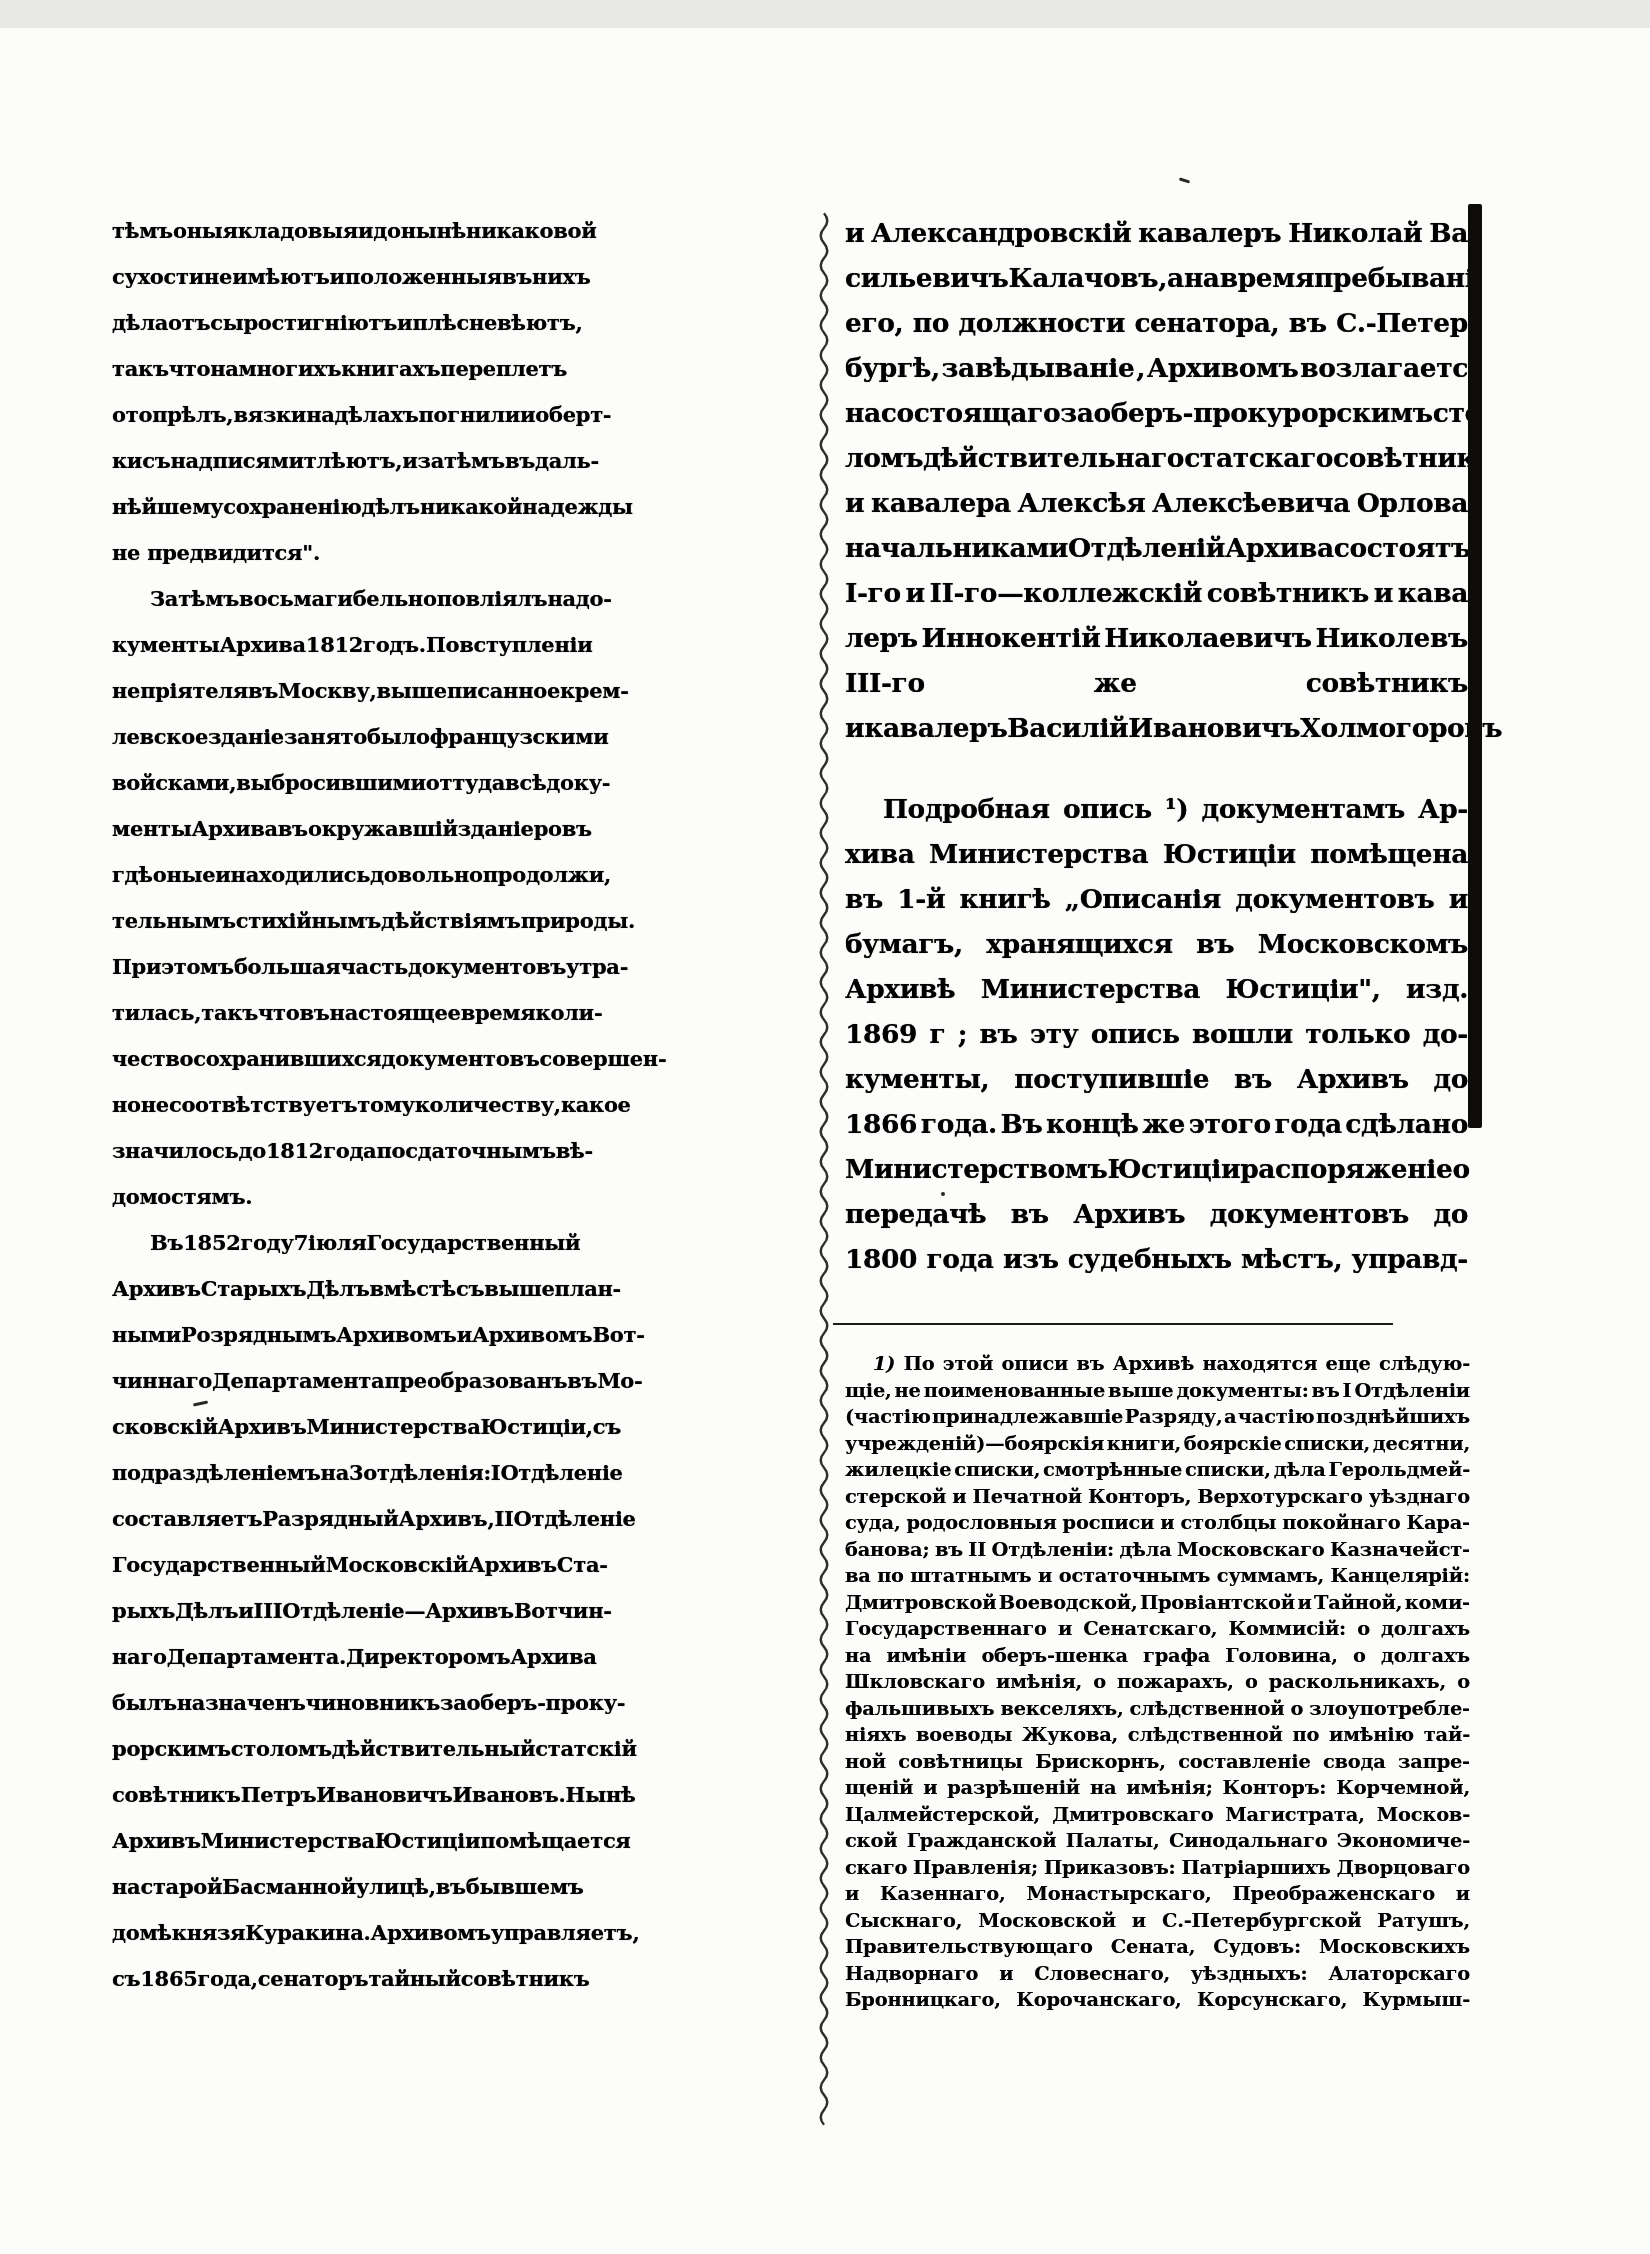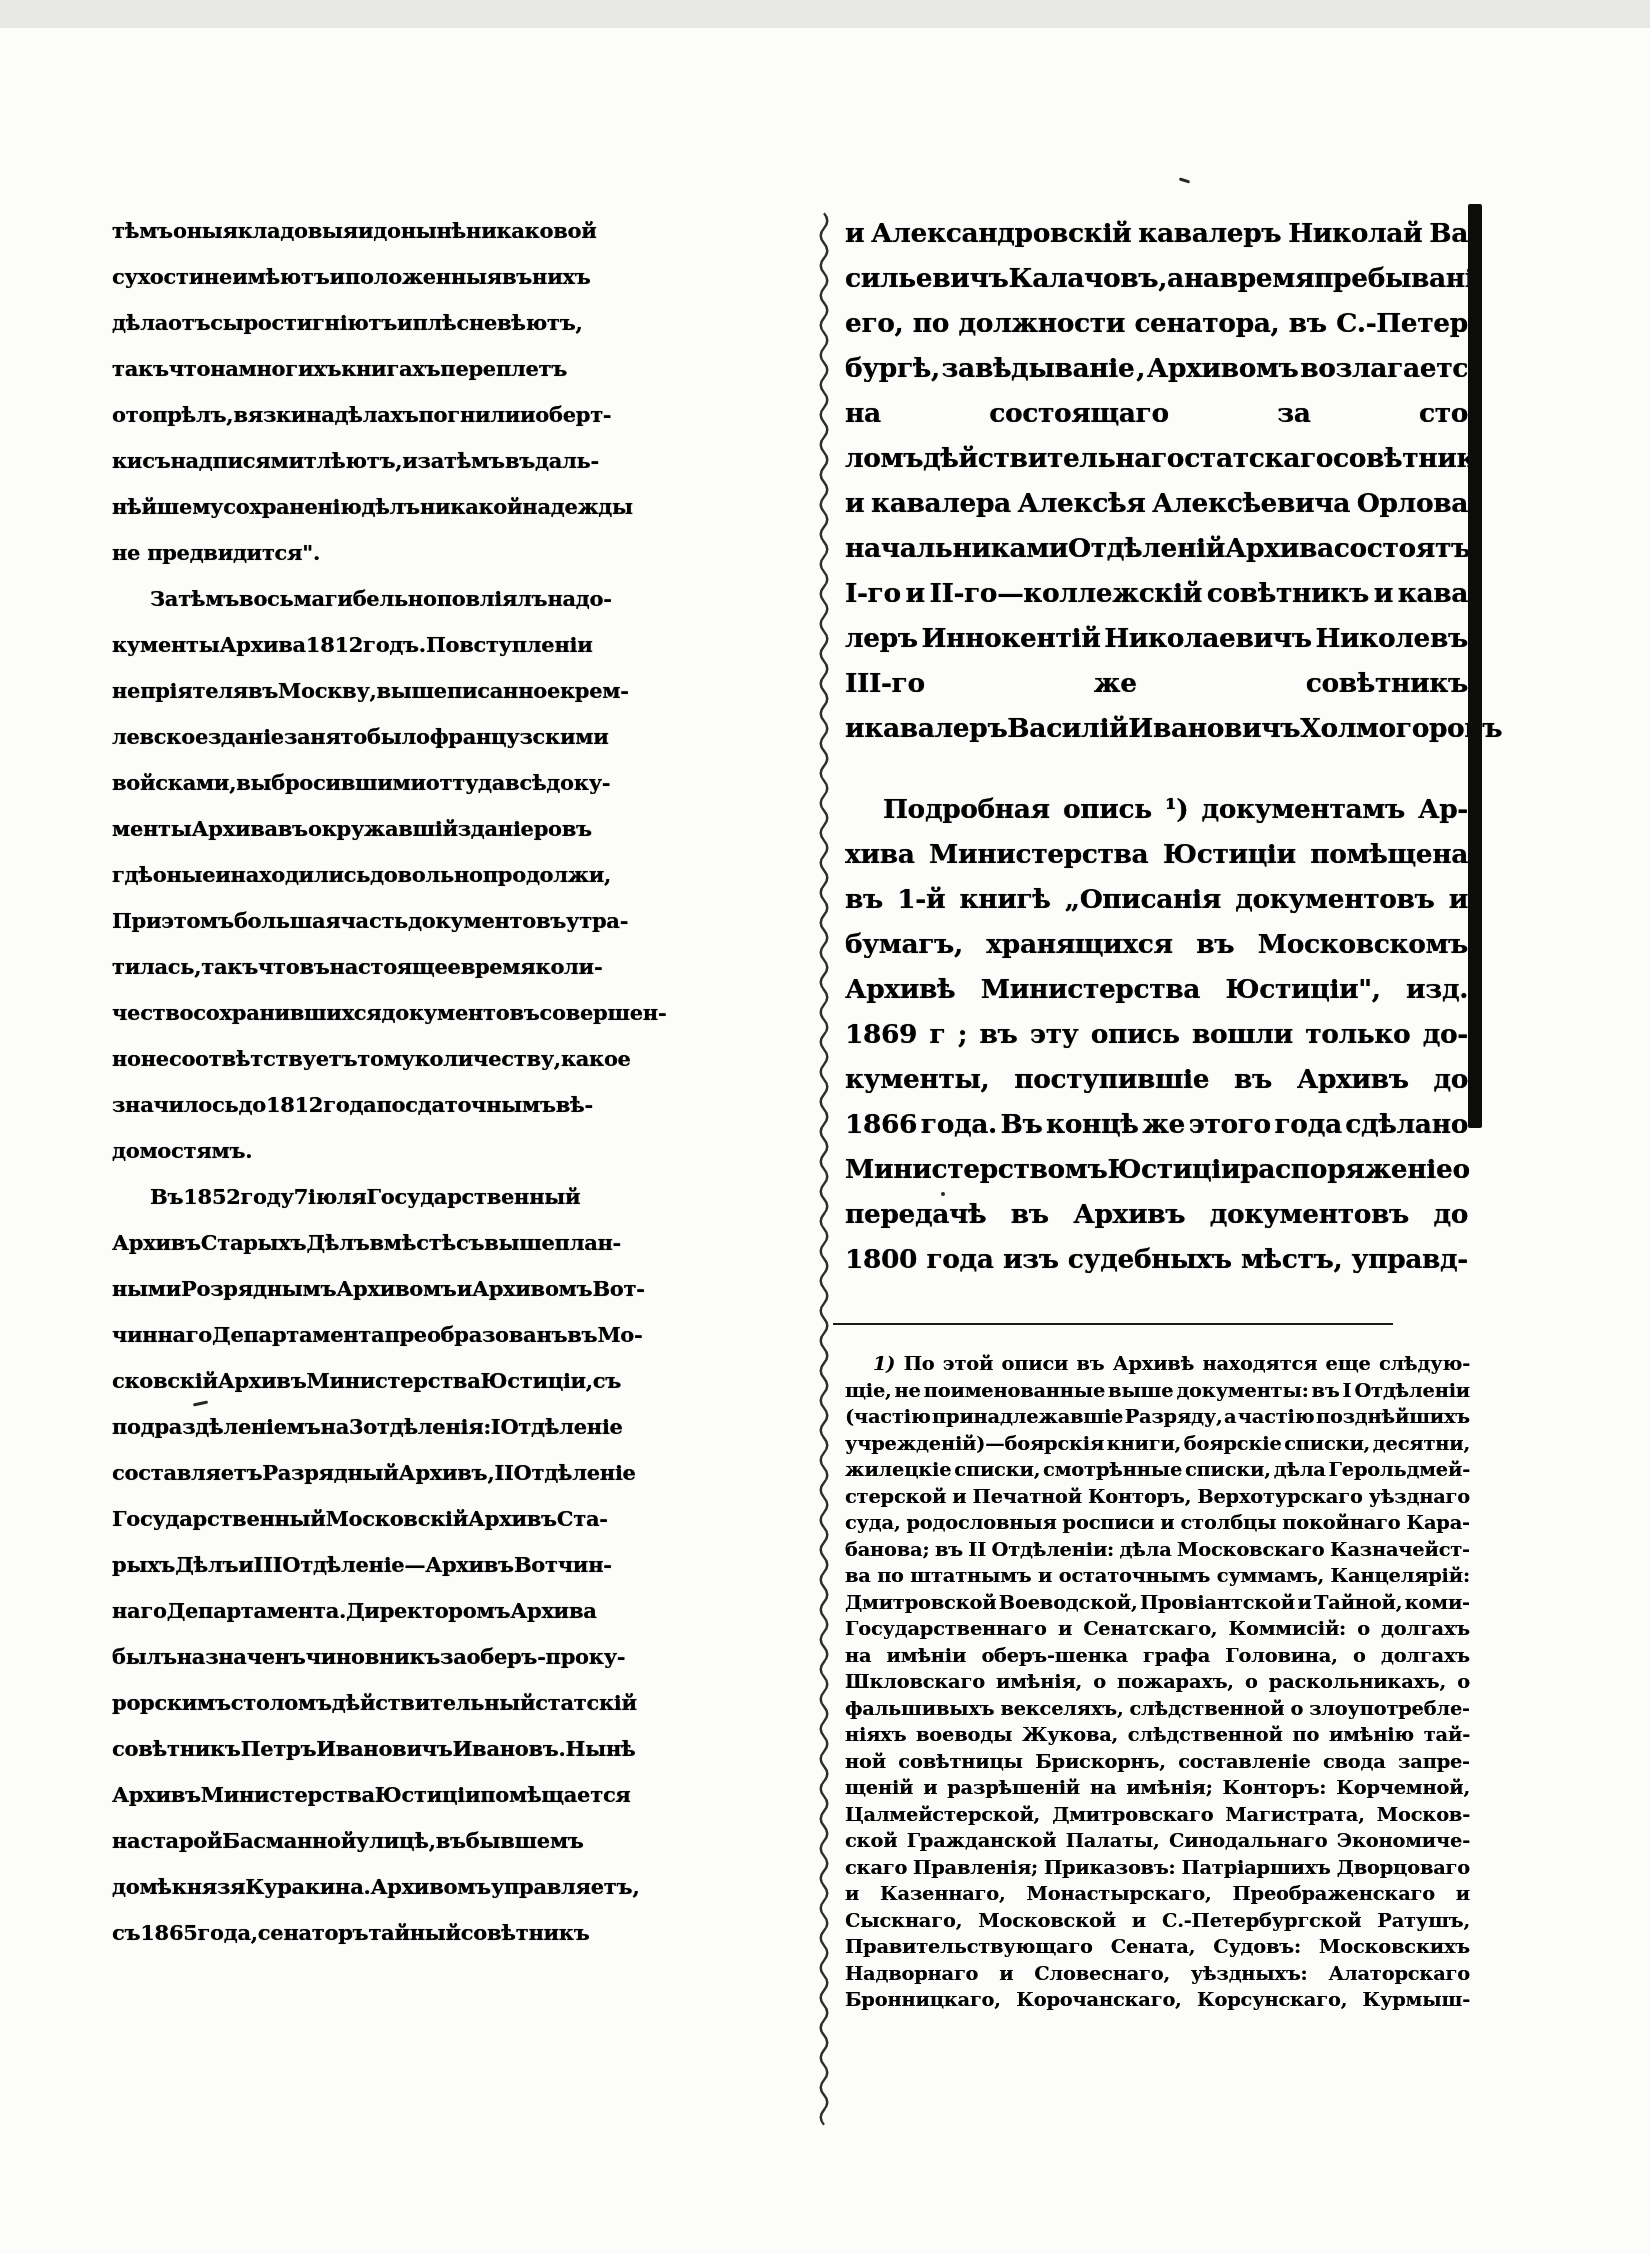--- a/index.html
+++ b/index.html
@@ -158,20 +158,26 @@
       </div>
       <div class="tline">
         <span>гдѣ</span>
         <span>оные</span>
         <span>и</span>
         <span>находились</span>
         <span>довольно</span>
         <span>продолжи,</span>
       </div>
       <div class="tline">
+        <span>тельнымъ</span>
+        <span>стихійнымъ</span>
+        <span>дѣйствіямъ</span>
+        <span>природы.</span>
+      </div>
+      <div class="tline">
         <span>При</span>
         <span>этомъ</span>
         <span>большая</span>
         <span>часть</span>
         <span>документовъ</span>
         <span>утра-</span>
       </div>
       <div class="tline">
         <span>тилась,</span>
         <span>такъ</span>
@@ -361,20 +367,21 @@
         <span>бургѣ,</span>
         <span>завѣдываніе</span>
         <span>,</span>
         <span>Архивомъ</span>
         <span>возлагаетс</span>
       </div>
       <div class="tline">
         <span>на</span>
         <span>состоящаго</span>
         <span>за</span>
+        <span>оберъ-прокурорскимъ</span>
         <span>сто</span>
       </div>
       <div class="tline">
         <span>ломъ</span>
         <span>дѣйствительнаго</span>
         <span>статскаго</span>
         <span>совѣтник</span>
       </div>
       <div class="tline">
         <span>и</span>

